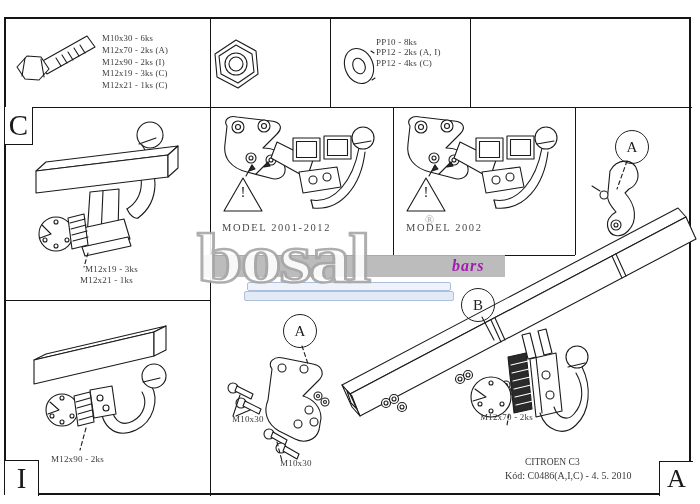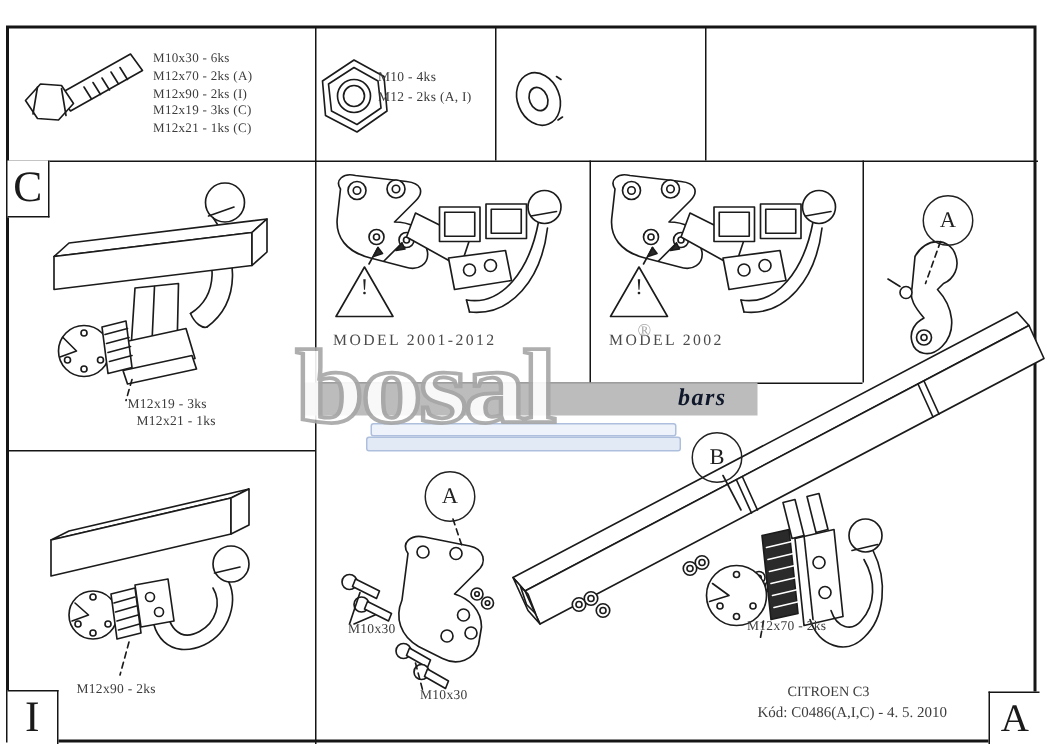--- a/index.html
+++ b/index.html
@@ -17,21 +17,21 @@
   svg{position:absolute;z-index:2;overflow:visible;}
   svg *{stroke:#1b1b1b;stroke-width:1.1;fill:none;stroke-linejoin:round;stroke-linecap:round;}
   svg .f{fill:#fff;}
   svg .d{fill:#2a2a2a;stroke:#1b1b1b;}
   svg .dash{stroke-dasharray:4,3;}
   
   .wm-band{position:absolute;left:203px;top:255px;width:302px;height:22px;background:#b6b6b6;z-index:6;opacity:.92;}
   .wm-word{position:absolute;left:197px;top:219px;font-size:70px;font-weight:bold;letter-spacing:-2px;
            color:#fff;-webkit-text-stroke:2.5px #a6a6a6;transform:scaleX(1.18);transform-origin:left top;z-index:7;opacity:.9;}
   .wm-reg{position:absolute;left:425px;top:213px;font-size:12px;color:#a6a6a6;z-index:7;}
-  .wm-bars{position:absolute;left:452px;top:257px;font-size:16px;font-style:italic;font-weight:bold;color:#0f172a;letter-spacing:1px;z-index:8;}
+  .wm-bars{position:absolute;left:452px;top:257px;font-size:16px;font-style:italic;font-weight:bold;color:#a21caf;letter-spacing:1px;z-index:8;}
   .accent1{position:absolute;left:247px;top:282px;width:202px;height:7px;background:#eef2fa;border:1px solid #aebfde;z-index:6;border-radius:2px;}
   .accent2{position:absolute;left:244px;top:291px;width:208px;height:8px;background:#e2eaf6;border:1px solid #aebfde;z-index:6;border-radius:2px;}
   .footer{position:absolute;z-index:4;font-size:10px;color:#3c3c3c;white-space:nowrap;}
 </style>
 </head>
 <body>
 
 <div class="page">
 
   <div class="frame"></div>
@@ -58,30 +58,31 @@
     <div>M12x19 - 3ks (C)</div>
     <div>M12x21 - 1ks (C)</div>
   </div>
 
   <svg style="left:208px;top:36px" width="56" height="56" viewBox="0 0 56 56">
     <polygon class="f" points="28,4 48,15 50,38 30,52 9,41 7,18"></polygon>
     <polygon points="28,9 44,18 46,36 30,47 13,38 11,20"></polygon>
     <circle class="f" cx="28" cy="28" r="11"></circle>
     <circle cx="28" cy="28" r="7"></circle>
   </svg>
-  <div class="lblblock" style="left:252px;top:45px;font-size:9px;line-height:12.5px">
-    <div>M10 - 4ks</div>
-    <div>M12 - 2ks (A, I)</div>
-  </div>
 
   <svg style="left:336px;top:42px" width="48" height="48" viewBox="0 0 48 48">
     <ellipse class="f" cx="23" cy="24" rx="14" ry="18" transform="rotate(-22 23 24)"></ellipse>
     <ellipse cx="23" cy="24" rx="6" ry="8" transform="rotate(-22 23 24)"></ellipse>
     <path d="M35,9 l3,2 M36,38 l3,-2"></path>
   </svg>
+  <div class="lblblock" style="left:376px;top:37px;font-size:9px;line-height:10.3px">
+    <div>PP10 - 8ks</div>
+    <div>PP12 - 2ks (A, I)</div>
+    <div>PP12 - 4ks (C)</div>
+  </div>
 
   <div class="corner" style="left:5px;top:107px;width:28px;height:38px;border-right:1px solid #151515;border-bottom:1px solid #151515;font-size:29px">C</div>
   <svg style="left:18px;top:115px" width="190" height="175" viewBox="0 0 190 175">
     <circle class="f" cx="132" cy="20" r="13"></circle>
     <path d="M121,29 l17,-6"></path>
     <path d="M124,30 C141,54 143,86 120,103"></path>
     <path d="M113,37 C127,57 128,82 109,94"></path>
     <path d="M109,94 C112,101 117,104 120,103"></path>
     <polygon class="f" points="18,56 150,40 160,31 28,47"></polygon>
     <polygon class="f" points="18,56 150,40 150,62 18,78"></polygon>
@@ -94,21 +95,21 @@
     <circle cx="38" cy="107" r="2"></circle>
       <circle cx="27" cy="125" r="2"></circle>
       <circle cx="49" cy="125" r="2"></circle>
       <circle cx="38" cy="131" r="2"></circle>
     <path d="M24,110 L33,119 L22,123"></path>
     <polygon class="f" points="50,103 66,99 70,130 54,134"></polygon>
     <path d="M52,108 l15,-4 M53,114 l15,-4 M54,120 l15,-4 M55,126 l15,-4"></path>
     <path class="dash" d="M70,138 L66,152"></path>
   </svg>
   <div class="lbl" style="left:85px;top:264px">M12x19 - 3ks</div>
-  <div class="lbl" style="left:91px;top:275px">M12x21 - 1ks</div>
+  <div class="lbl" style="left:80px;top:275px">M12x21 - 1ks</div>
 
   <div class="corner" style="left:5px;top:460px;width:34px;height:36px;border-top:1px solid #151515;border-right:1px solid #151515;font-size:29px">I</div>
   <svg style="left:14px;top:318px" width="195" height="150" viewBox="0 0 195 150">
     <polygon class="f" points="20,42 140,14 152,8 32,36"></polygon>
     <polygon class="f" points="20,42 140,14 140,38 20,66"></polygon>
     <polygon class="f" points="140,14 152,8 152,32 140,38"></polygon>
     <path d="M88,82 C84,106 100,122 122,112 C139,104 146,82 137,67"></path>
     <path d="M98,82 C96,100 106,110 119,103 C130,97 134,84 128,74"></path>
     <circle class="f" cx="140" cy="58" r="12"></circle>
     <path d="M129,64 l17,-4"></path>
@@ -261,21 +262,21 @@
     <path d="M272,210 L284,233"></path>
     <path class="dash" d="M417,54 L407,82 M92,239 L98,257 M299,307 L297,318 M67,335 L72,354"></path>
   </svg>
 
   <div class="callout" style="left:615px;top:130px">A</div>
   <div class="callout" style="left:283px;top:314px">A</div>
   <div class="callout" style="left:461px;top:288px">B</div>
 
   <div class="lbl" style="left:232px;top:414px">M10x30</div>
   <div class="lbl" style="left:280px;top:458px">M10x30</div>
-  <div class="lbl" style="left:498px;top:412px">M12x70 - 2ks</div>
+  <div class="lbl" style="left:480px;top:412px">M12x70 - 2ks</div>
 
   <div class="wm-band"></div>
   <div class="wm-word">bosal</div>
   <div class="wm-reg">®</div>
   <div class="wm-bars">bars</div>
   <div class="accent1"></div>
   <div class="accent2"></div>
 
   <div class="footer" style="left:525px;top:457px;font-size:9.5px">CITROEN C3</div>
   <div class="footer" style="left:505px;top:470px">Kód: C0486(A,I,C) - 4. 5. 2010</div>

